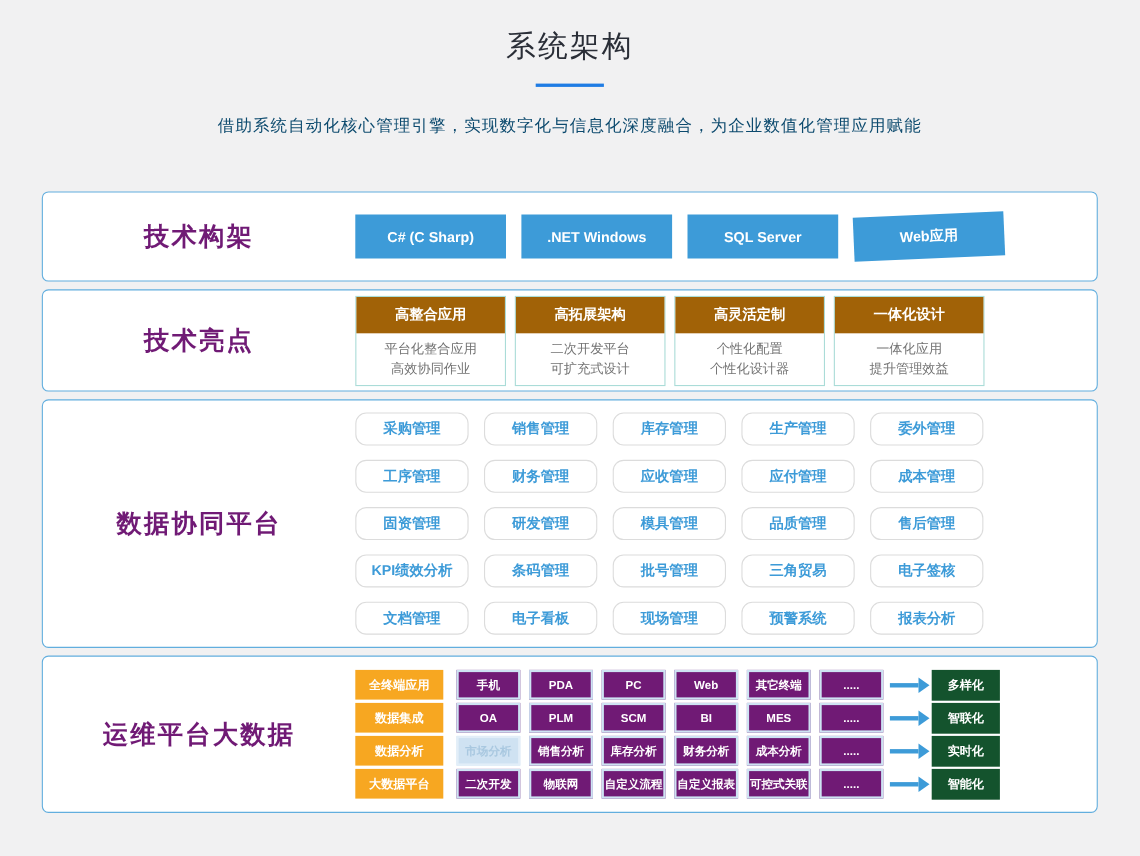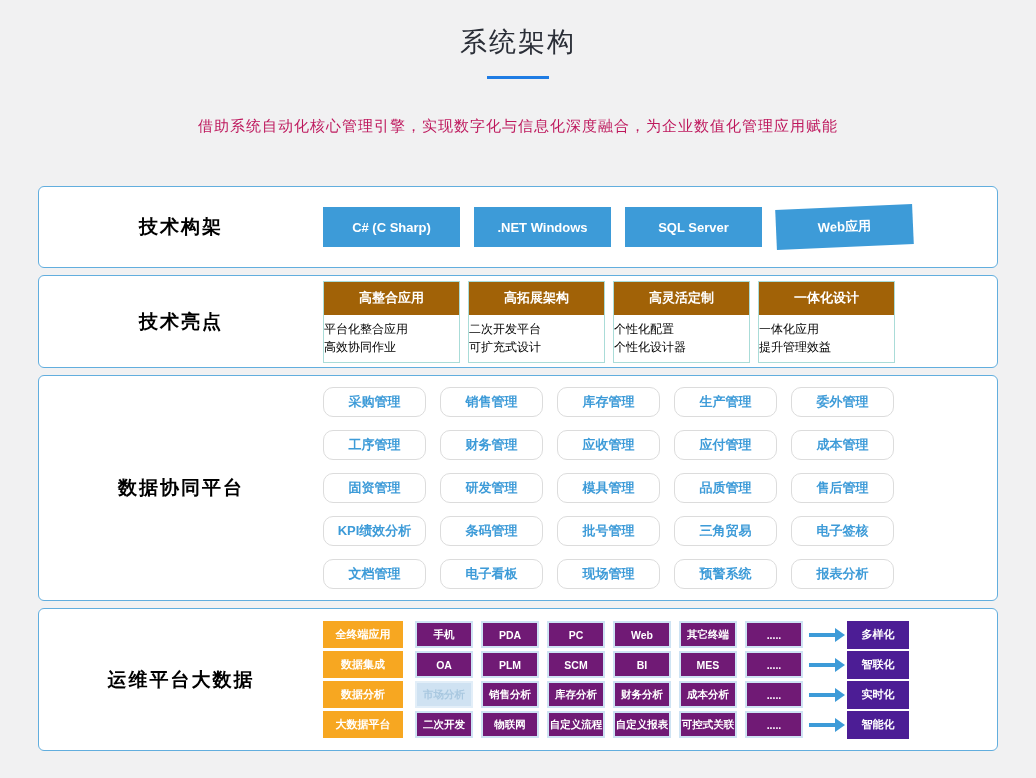--- a/index.html
+++ b/index.html
@@ -3,58 +3,58 @@
 <meta charset="utf-8">
 <style>
   * { box-sizing: border-box; margin: 0; padding: 0; }
   html, body { background: #f1f1f2; }
   body { font-family: "Liberation Sans", "DejaVu Sans", sans-serif; }
   .page { position: relative; width: 1036px; height: 778px; background: #f1f1f2; overflow: hidden; margin: 0 auto; }
 
   
   .page-title { text-align: center; padding-top: 24px; font-size: 27px; font-weight: 500; color: #2a2e37; letter-spacing: 2px; }
   .title-underline { width: 62px; height: 3px; background: #1f7ce4; margin: 16px auto 0; }
-  .page-subtitle { text-align: center; margin-top: 38px; font-size: 15px; color: #be185d; letter-spacing: 1px; }
+  .page-subtitle { text-align: center; margin-top: 26px; font-size: 15px; color: #0c4a6e; letter-spacing: 1px; }
 
   
   .sections { margin-top: 50px; }
   .section { width: 960px; margin: 0 auto 7px; background: #ffffff; border: 1px solid #62aede; border-radius: 6px; display: flex; align-items: center; }
   .sec-label-area { width: 284px; flex: 0 0 284px; text-align: center; }
-  .sec-label { font-size: 19px; font-weight: bold; color: #000000; letter-spacing: 2px; }
+  .sec-label { font-size: 23px; font-weight: bold; color: #701a75; letter-spacing: 2px; }
 
   
   .sec-framework { height: 82px; }
   .fw-buttons { display: flex; gap: 14px; align-items: center; }
   .fw-btn { width: 137px; height: 40px; background: #3d9bd8; color: #ffffff; font-size: 13px; font-weight: bold; display: flex; align-items: center; justify-content: center; }
   .fw-btn.tilt { transform: rotate(-2.5deg); }
 
   
   .sec-highlights { height: 93px; }
   .hl-cards { display: flex; gap: 8px; align-items: center; }
   .hl-card { width: 137px; border: 1px solid #aadcd8; background: #ffffff; }
   .hl-card-header { height: 33px; background: #a16207; color: #ffffff; font-size: 13px; font-weight: bold; display: flex; align-items: center; justify-content: center; }
   .hl-card-body { padding: 5px 0 6px; }
-  .hl-line { text-align: left; color: #000000; font-size: 12px; line-height: 18px; }
+  .hl-line { text-align: center; color: #737373; font-size: 12px; line-height: 18px; }
 
   
   .sec-dataplatform { height: 226px; }
   .dp-grid { display: grid; grid-template-columns: repeat(5, 103px); gap: 13px 14px; }
   .dp-chip { height: 30px; background: #ffffff; border: 1px solid #dcdcdc; border-radius: 10px; color: #3d9bd8; font-size: 13px; font-weight: bold; display: flex; align-items: center; justify-content: center; }
 
   
   .sec-ops { height: 143px; }
   .ops-rows { display: flex; flex-direction: column; gap: 2px; text-align: right; }
   .ops-row { display: flex; align-items: center; }
   .ops-cat { width: 80px; height: 27px; background: #f7a721; color: #ffffff; font-size: 11px; font-weight: bold; display: flex; align-items: center; justify-content: center; margin-right: 4px; }
   .ops-cell { width: 58px; height: 27px; margin-left: 8px; background: #701a75; border: 2px solid #cee3f3; color: #ffffff; font-size: 10.5px; font-weight: bold; display: flex; align-items: center; justify-content: center; white-space: nowrap; }
   .ops-cell.muted { background: #cfe2f2; border-color: #e2eef8; color: #a9c8e0; }
   .flow-arrow { display: flex; align-items: center; width: 36px; margin: 0 2px 0 6px; }
   .arrow-shaft { flex: 1; height: 4px; background: #3d9bd8; }
   .arrow-head { width: 0; height: 0; border-top: 7px solid transparent; border-bottom: 7px solid transparent; border-left: 10px solid #3d9bd8; }
-  .ops-result { width: 62px; height: 28px; background: #4c1d95; color: #ffffff; font-size: 11px; font-weight: bold; display: flex; align-items: center; justify-content: center; }
+  .ops-result { width: 62px; height: 28px; background: #14532d; color: #ffffff; font-size: 11px; font-weight: bold; display: flex; align-items: center; justify-content: center; }
 </style>
 </head>
 <body>
 
 <div class="page">
 
   <div class="page-title">系统架构</div>
   <div class="title-underline"></div>
   <div class="page-subtitle">借助系统自动化核心管理引擎，实现数字化与信息化深度融合，为企业数值化管理应用赋能</div>
 

